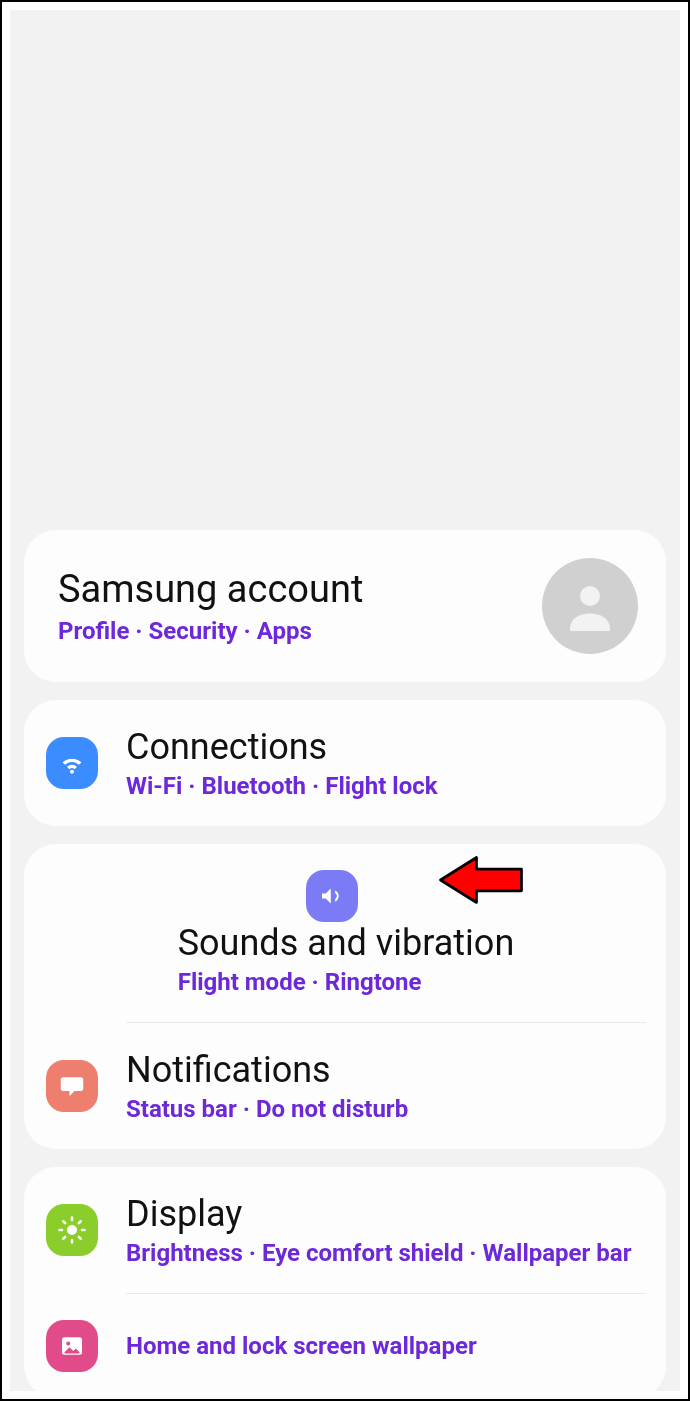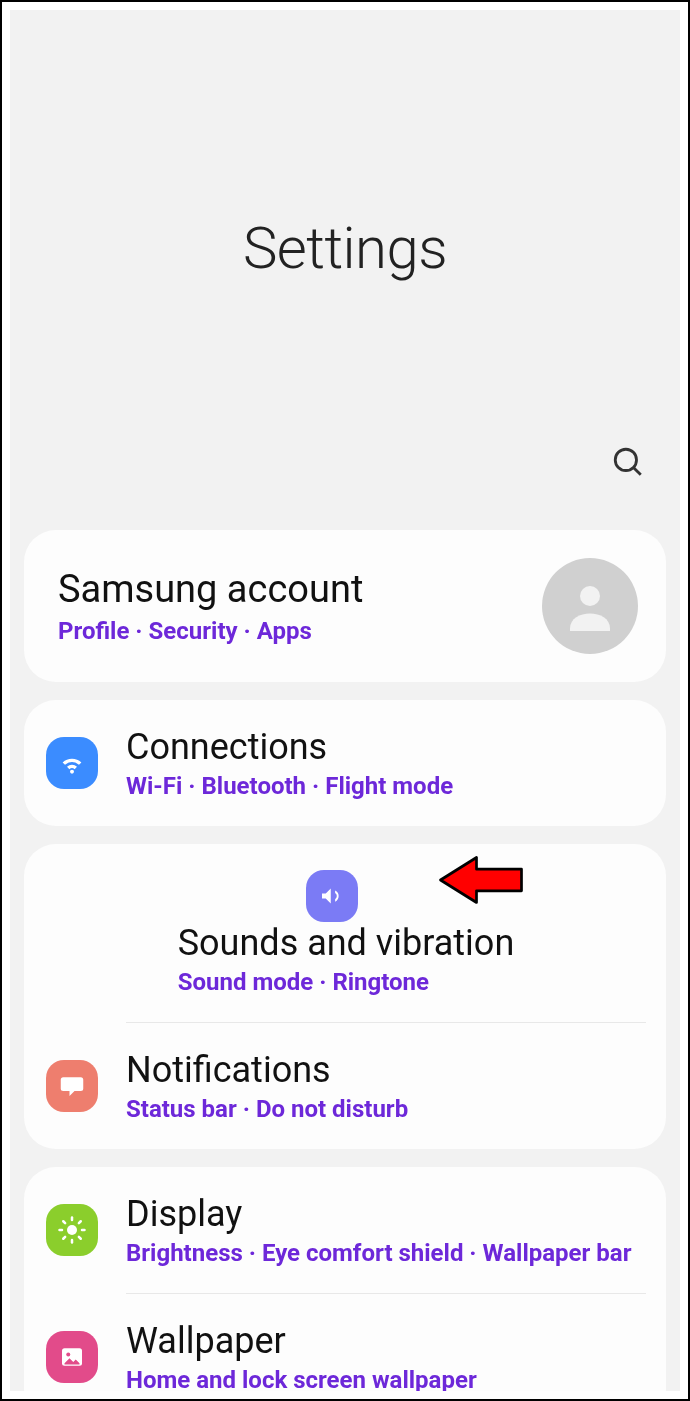--- a/index.html
+++ b/index.html
@@ -131,29 +131,20 @@
     pointer-events: none;
   }
   .arrow svg { width: 100%; height: 100%; }
 </style>
 </head>
 <body>
 
 <div class="frame"></div>
 <div class="screen">
 
-  <div class="header">
-    <div class="title">Settings</div>
-    <button class="search-btn">
-      <svg viewBox="0 0 24 24">
-        <circle cx="10.5" cy="10.5" r="7.5"></circle>
-        <line x1="21" y1="21" x2="16" y2="16"></line>
-      </svg>
-    </button>
-  </div>
 
   <div class="content">
 
     <div class="card">
       <div class="account-row">
         <div class="account-text">
           <div class="main">Samsung account</div>
           <div class="sub">Profile  ·  Security  ·  Apps</div>
         </div>
         <div class="avatar">
@@ -167,35 +158,35 @@
 
     <div class="card">
       <div class="row">
         <div class="icon-wrap ic-blue">
           <svg viewBox="0 0 24 24">
               <path d="M12 20.5a1.6 1.6 0 100-3.2 1.6 1.6 0 000 3.2zM4.5 11.5a11 11 0 0115 0l-1.9 1.9a8.3 8.3 0 00-11.2 0zM8 15a6 6 0 018 0l-1.9 1.9a3.3 3.3 0 00-4.2 0z"></path>
             </svg>
         </div>
         <div class="row-text">
           <div class="main">Connections</div>
-          <div class="sub">Wi-Fi  ·  Bluetooth  ·  Flight mode</div>
+          <div class="sub">Wi-Fi  ·  Bluetooth  ·  Flight lock</div>
         </div>
       </div>
     </div>
 
     <div class="card">
       <div class="row" style="position:relative;flex-direction:column;">
         <div class="icon-wrap ic-purple">
           <svg viewBox="0 0 24 24">
               <path d="M4 10v4h3l4 4V6l-4 4H4zm10.5-2.5a5 5 0 010 9v-2a3 3 0 000-5z"></path>
             </svg>
         </div>
         <div class="row-text">
           <div class="main">Sounds and vibration</div>
-          <div class="sub">Sound mode  ·  Ringtone</div>
+          <div class="sub">Flight mode  ·  Ringtone</div>
         </div>
         <div class="arrow" style="left:412px; top:6px;">
           <svg viewBox="0 0 100 60">
             <polygon points="5,30 45,5 45,18 95,18 95,42 45,42 45,55" fill="#ff0000" stroke="#000" stroke-width="3" stroke-linejoin="round"></polygon>
           </svg>
         </div>
       </div>
       <div class="divider"></div>
       <div class="row">
         <div class="icon-wrap ic-coral">
@@ -236,20 +227,19 @@
       <div class="divider"></div>
       <div class="row">
         <div class="icon-wrap ic-pink">
           <svg viewBox="0 0 24 24">
               <rect x="4" y="5" width="16" height="14" rx="2"></rect>
               <circle cx="9" cy="10" r="1.6" fill="#e24b8a"></circle>
               <path d="M6 17l4-4 3 3 2-2 3 3v1H6z" fill="#e24b8a"></path>
             </svg>
         </div>
         <div class="row-text">
-          <div class="main">Wallpaper</div>
           <div class="sub">Home and lock screen wallpaper</div>
         </div>
       </div>
     </div>
 
   </div>
 </div>
 
 </body></html>

